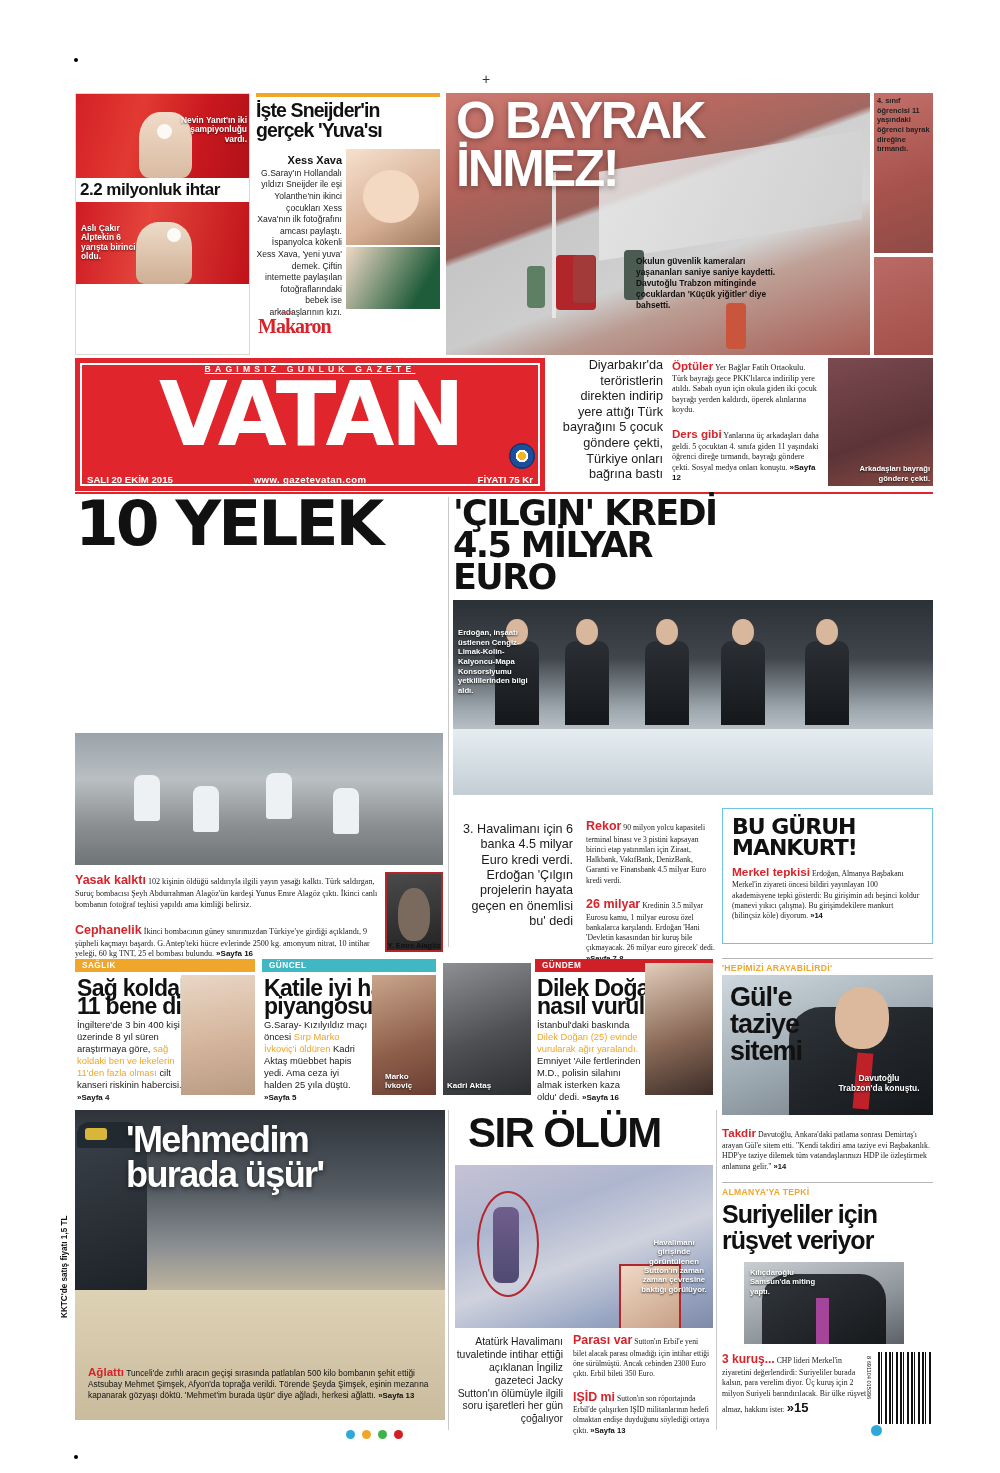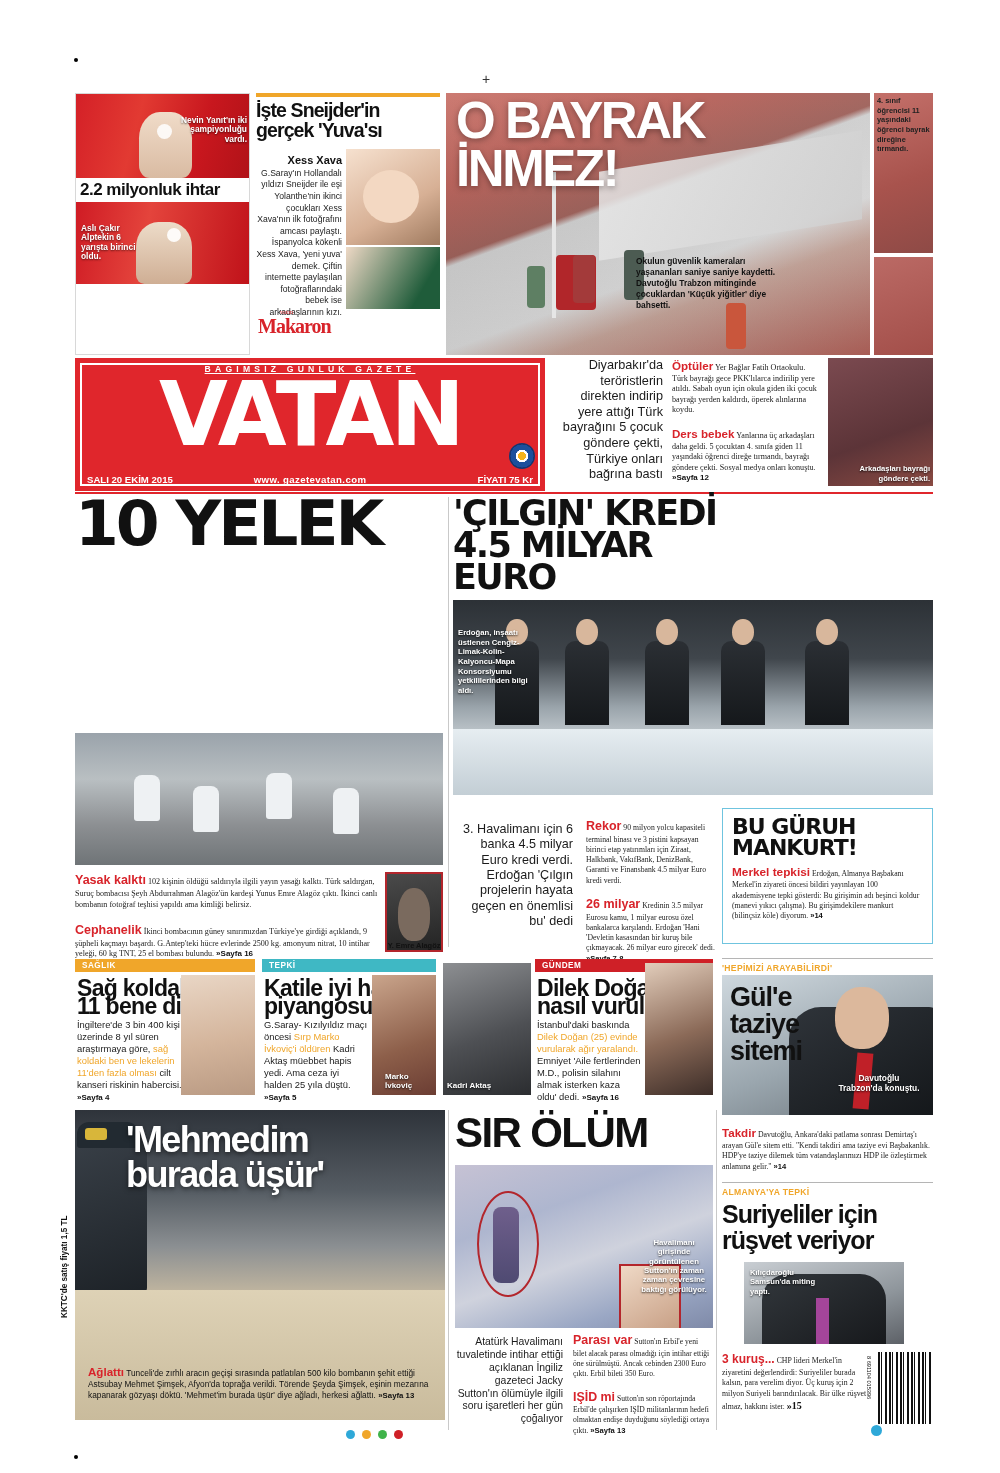--- a/index.html
+++ b/index.html
@@ -155,41 +155,41 @@
   .takdir .pg { font-family:"Liberation Sans",sans-serif; font-weight:bold; color:#111; font-size:7.6px;}
 
   .suri-h { position:absolute; left:722px; top:1202px; width:211px; font-size:25px; font-weight:bold; line-height:1.02; letter-spacing:-1px; color:#111;}
   .suri-photo { position:absolute; left:744px; top:1262px; width:160px; height:82px; overflow:hidden; background:linear-gradient(160deg,#c9ced3,#8e959b 60%,#5d6167);}
   .sp-suit{position:absolute;left:18px;bottom:0;width:124px;height:70px;background:linear-gradient(150deg,#32373c,#17191c);border-radius:26px 26px 0 0;}
   .sp-tie{position:absolute;left:72px;bottom:0;width:13px;height:46px;background:#a4459a;}
   .suri-cap { position:absolute; left:750px; top:1268px; width:74px; color:#fff; font-size:7.6px; font-weight:bold; line-height:1.22; text-shadow:0 1px 2px rgba(0,0,0,.8);}
 
   .kurus { position:absolute; left:722px; top:1352px; width:150px; font-size:7.8px; line-height:1.33; color:#1b1b1b; font-family:"Liberation Serif",serif;}
   .kurus .kk { font-family:"Liberation Sans",sans-serif; font-weight:bold; font-size:12px; color:#d8232a;}
-  .kurus .pg { font-family:Liberation Serif, serif; font-weight:bold; color:#111; font-size:10px;}
+  .kurus .pg { font-family:Liberation Sans, sans-serif; font-weight:bold; color:#111; font-size:13px;}
   .barcode { position:absolute; left:878px; top:1352px; width:55px; height:72px; background:
      repeating-linear-gradient(90deg,#111 0 1.5px,#fff 1.5px 3px,#111 3px 4px,#fff 4px 7px,#111 7px 9px,#fff 9px 11px); }
   .barcode-num { position:absolute; left:866px; top:1356px; font-size:5.6px; color:#111; writing-mode:vertical-rl; }
 
   
   .mehmed { position:absolute; left:75px; top:1110px; width:370px; height:310px; overflow:hidden;
     background:linear-gradient(180deg,#2e333a 0%, #555c63 26%, #8b8f92 44%, #cbbda2 62%, #d8ccb2 82%, #cfc2a6 100%); }
   .mh-soldier{position:absolute;left:-6px;top:18px;width:78px;height:170px;background:linear-gradient(160deg,#3a4149,#1c2126);border-radius:10px;}
   .mh-cap2{position:absolute;left:2px;top:12px;width:62px;height:26px;background:#222a31;border-radius:12px 12px 3px 3px;}
   .mh-insignia{position:absolute;left:10px;top:18px;width:22px;height:12px;background:#d8b63a;border-radius:3px;}
   .mh-sand{position:absolute;left:0;bottom:0;width:100%;height:42%;background:linear-gradient(180deg,#ded2b6,#c9bb9c);}
   .mehmed-h { position:absolute; left:126px; top:1123px; width:320px; color:#fff; font-size:36px; font-weight:bold; line-height:.96; letter-spacing:-1.6px; text-shadow:0 2px 5px rgba(0,0,0,.55);}
   .aglatti { position:absolute; left:88px; top:1364px; width:342px; font-size:8.3px; line-height:1.32; color:#111; }
   .aglatti .kk { font-weight:bold; font-size:11.6px; color:#d8232a;}
   .aglatti .pg { font-weight:bold; color:#111; font-size:7.8px;}
   .vert-price { position:absolute; left:60px; top:1318px; width:120px; font-size:8.2px; font-weight:bold; color:#111;
       transform:rotate(-90deg); transform-origin:left top; }
 
   
-  .sir-h { position:absolute; left:455px; top:1112px; font-size:42px; font-weight:bold; letter-spacing:-1.6px; color:#111; line-height:1;}
+  .sir-h { position:absolute; left:468px; top:1112px; font-size:42px; font-weight:bold; letter-spacing:-1.6px; color:#111; line-height:1;}
   .sir-photo { position:absolute; left:455px; top:1165px; width:258px; height:163px; overflow:hidden;
      background:linear-gradient(160deg,#c6c2d4 0%, #aeb6cf 30%, #cfd2dd 55%, #9aa7c4 80%, #7f8aa8 100%); }
   .sp-circle{position:absolute;left:22px;top:26px;width:62px;height:106px;border:2px solid #b3262c;border-radius:50%;}
   .sp-walker{position:absolute;left:38px;top:42px;width:26px;height:76px;background:linear-gradient(#6f5f8c,#4f4a72);border-radius:8px;}
   .sp-inset{position:absolute;right:32px;bottom:-2px;width:62px;height:66px;background:linear-gradient(150deg,#efd9c6,#c8a086);border:2px solid #b3262c;}
   .sir-cap { position:absolute; left:640px; top:1238px; width:68px; text-align:center; color:#fff; font-size:7.8px; font-weight:bold; line-height:1.2; text-shadow:0 1px 2px rgba(0,0,0,.8);}
   .sir-deck { position:absolute; left:455px; top:1336px; width:108px; text-align:right; font-size:10.4px; line-height:1.24; color:#1b1b1b;}
   .sir-body { position:absolute; left:573px; top:1332px; width:140px; font-size:7.6px; line-height:1.33; color:#1b1b1b; font-family:"Liberation Serif",serif;}
   .sir-body .kk { font-family:"Liberation Sans",sans-serif; font-weight:bold; font-size:12.4px; color:#d8232a;}
   .sir-body .pg { font-family:"Liberation Sans",sans-serif; font-weight:bold; color:#111; font-size:7.6px;}
@@ -267,21 +267,21 @@
     <div class="evil-eye"></div>
     <div class="mh-date">SALI 20 EKİM 2015</div>
     <div class="mh-url">www. gazetevatan.com</div>
     <div class="mh-price">FİYATI 75 Kr</div>
   </div>
 
   <div class="mh-side">Diyarbakır'da teröristlerin direkten indirip yere attığı Türk bayrağını 5 çocuk gönderе çekti, Türkiye onları bağrına bastı</div>
   <div class="mh-col2">
     <span class="lead">Öptüler</span>
     <span>Yer Bağlar Fatih Ortaokulu. Türk bayrağı gece PKK'lılarca indirilip yere atıldı. Sabah oyun için okula giden iki çocuk bayrağı yerden kaldırdı, öperek alınlarına koydu.</span><br><br>
-    <span class="lead2">Ders bebek</span>
+    <span class="lead2">Ders gibi</span>
     <span>Yanlarına üç arkadaşları daha geldi. 5 çocuktan 4. sınıfa giden 11 yaşındaki öğrenci direğe tırmandı, bayrağı göndere çekti. Sosyal medya onları konuştu.</span>
     <span class="pg">»<span>Sayfa 12</span></span>
   </div>
   <div class="mh-photo">
     <div class="cap">Arkadaşları bayrağı göndere çekti.</div>
   </div>
 
   <div class="redbar-sep"></div>
 
   <div class="lead-left">
@@ -352,21 +352,21 @@
     <div class="mini-h">Sağ koldaki</div>
     <div class="mini-h" style="top:36px;">11 bene dikkat</div>
     <div class="mini-b" style="top:60px;width:106px;">
       <span>İngiltere'de 3 bin 400 kişi üzerinde 8 yıl süren araştırmaya göre, </span><span style="color:#f0a62a;">sağ koldaki ben ve lekelerin 11'den fazla olması</span><span> cilt kanseri riskinin habercisi.</span>
       <span class="pg">»<span>Sayfa 4</span></span>
     </div>
     <div class="mini-photo" style="left:106px;top:16px;width:74px;height:120px;background:linear-gradient(170deg,#e9d6c5,#d4b59c 55%,#b99a83);"></div>
   </div>
 
   <div class="mini" style="left:262px;width:174px;">
-    <div class="mini-tag" style="background:#3fb8c4;width:174px;">TEPKİ</div>
+    <div class="mini-tag" style="background:#3fb8c4;width:174px;">GÜNCEL</div>
     <div class="mini-h">Katile iyi hal</div>
     <div class="mini-h" style="top:36px;">piyangosu</div>
     <div class="mini-b" style="top:60px;width:104px;">
       <span>G.Saray- Kızılyıldız maçı öncesi </span><span style="color:#f0a62a;">Sırp Marko İvkoviç'i öldüren</span><span> Kadri Aktaş müebbet hapis yedi. Ama ceza iyi halden 25 yıla düştü.</span>
       <span class="pg">»<span>Sayfa 5</span></span>
     </div>
     <div class="mini-photo" style="left:110px;top:16px;width:64px;height:120px;background:linear-gradient(160deg,#caa58c,#8d5f4a 60%,#6b3d33);">
       <div class="mphoto-cap" style="left:4px;bottom:4px;width:56px;padding-left:9px;">Marko İvkoviç</div>
     </div>
   </div>

